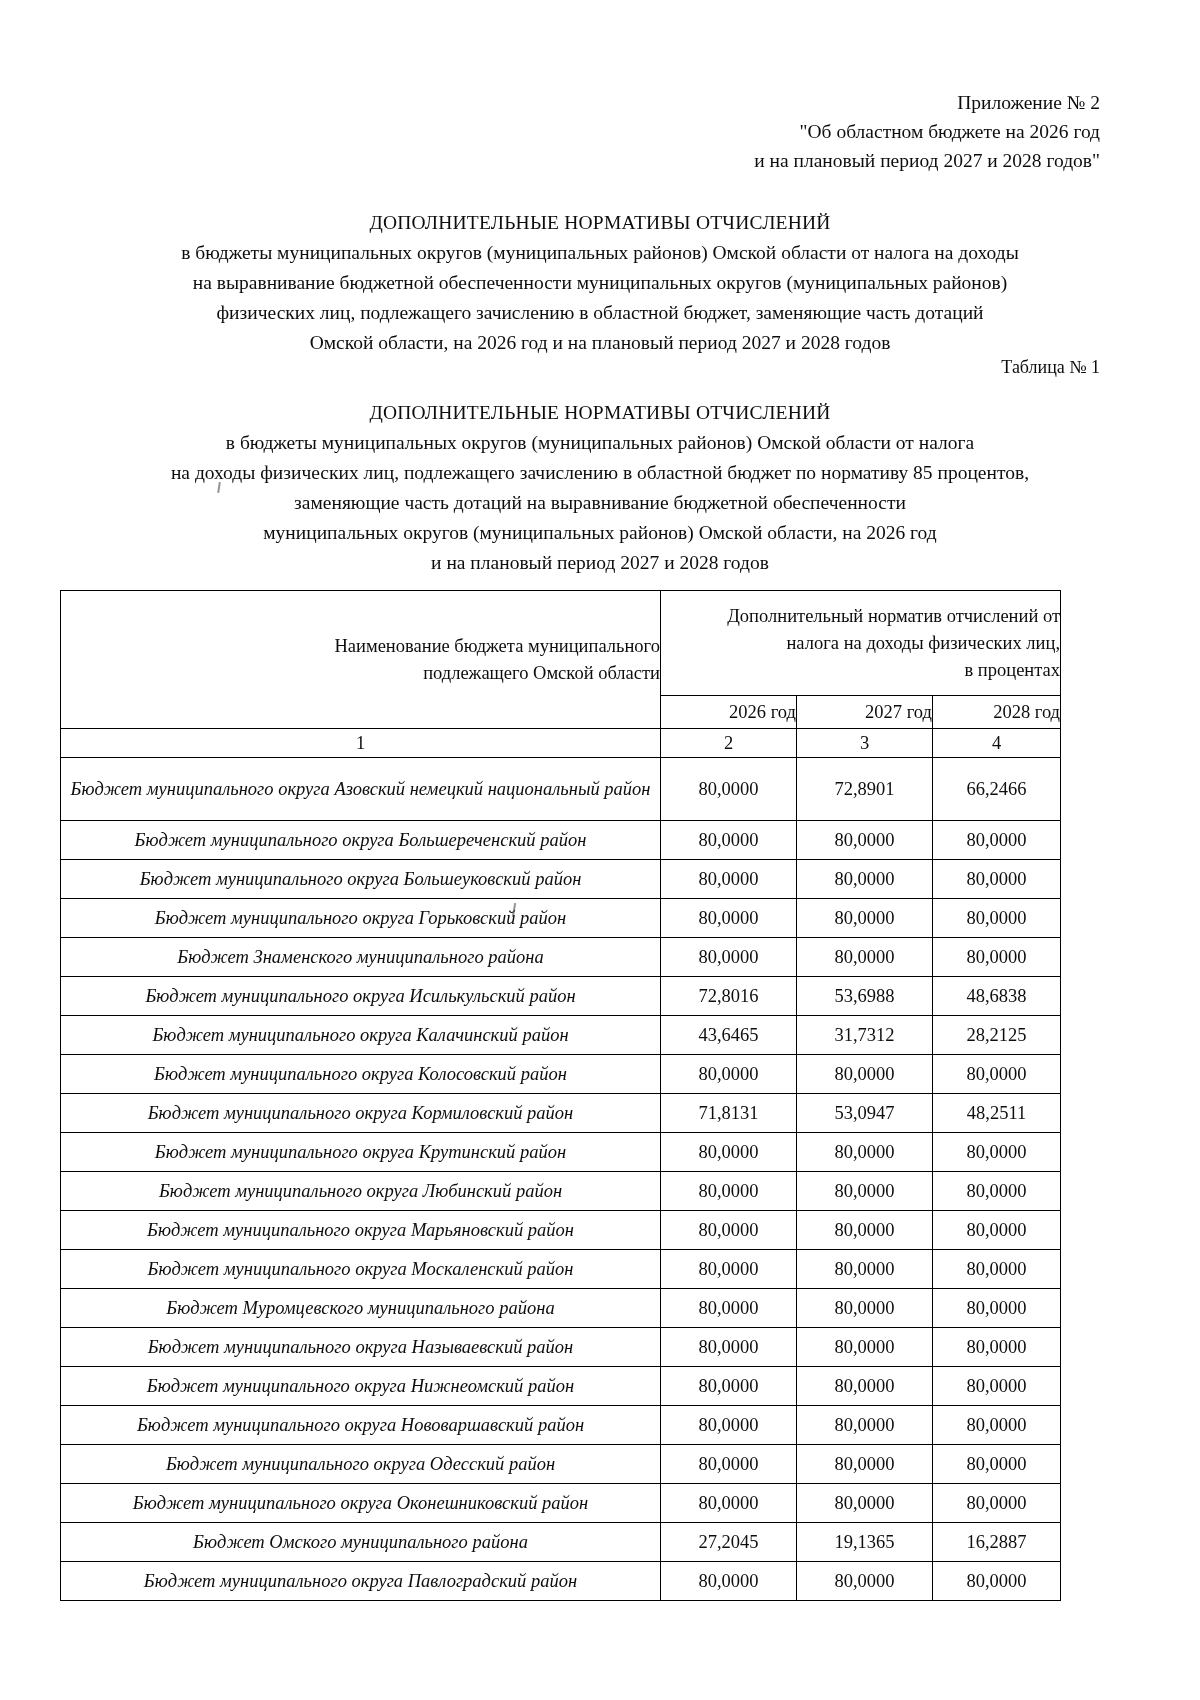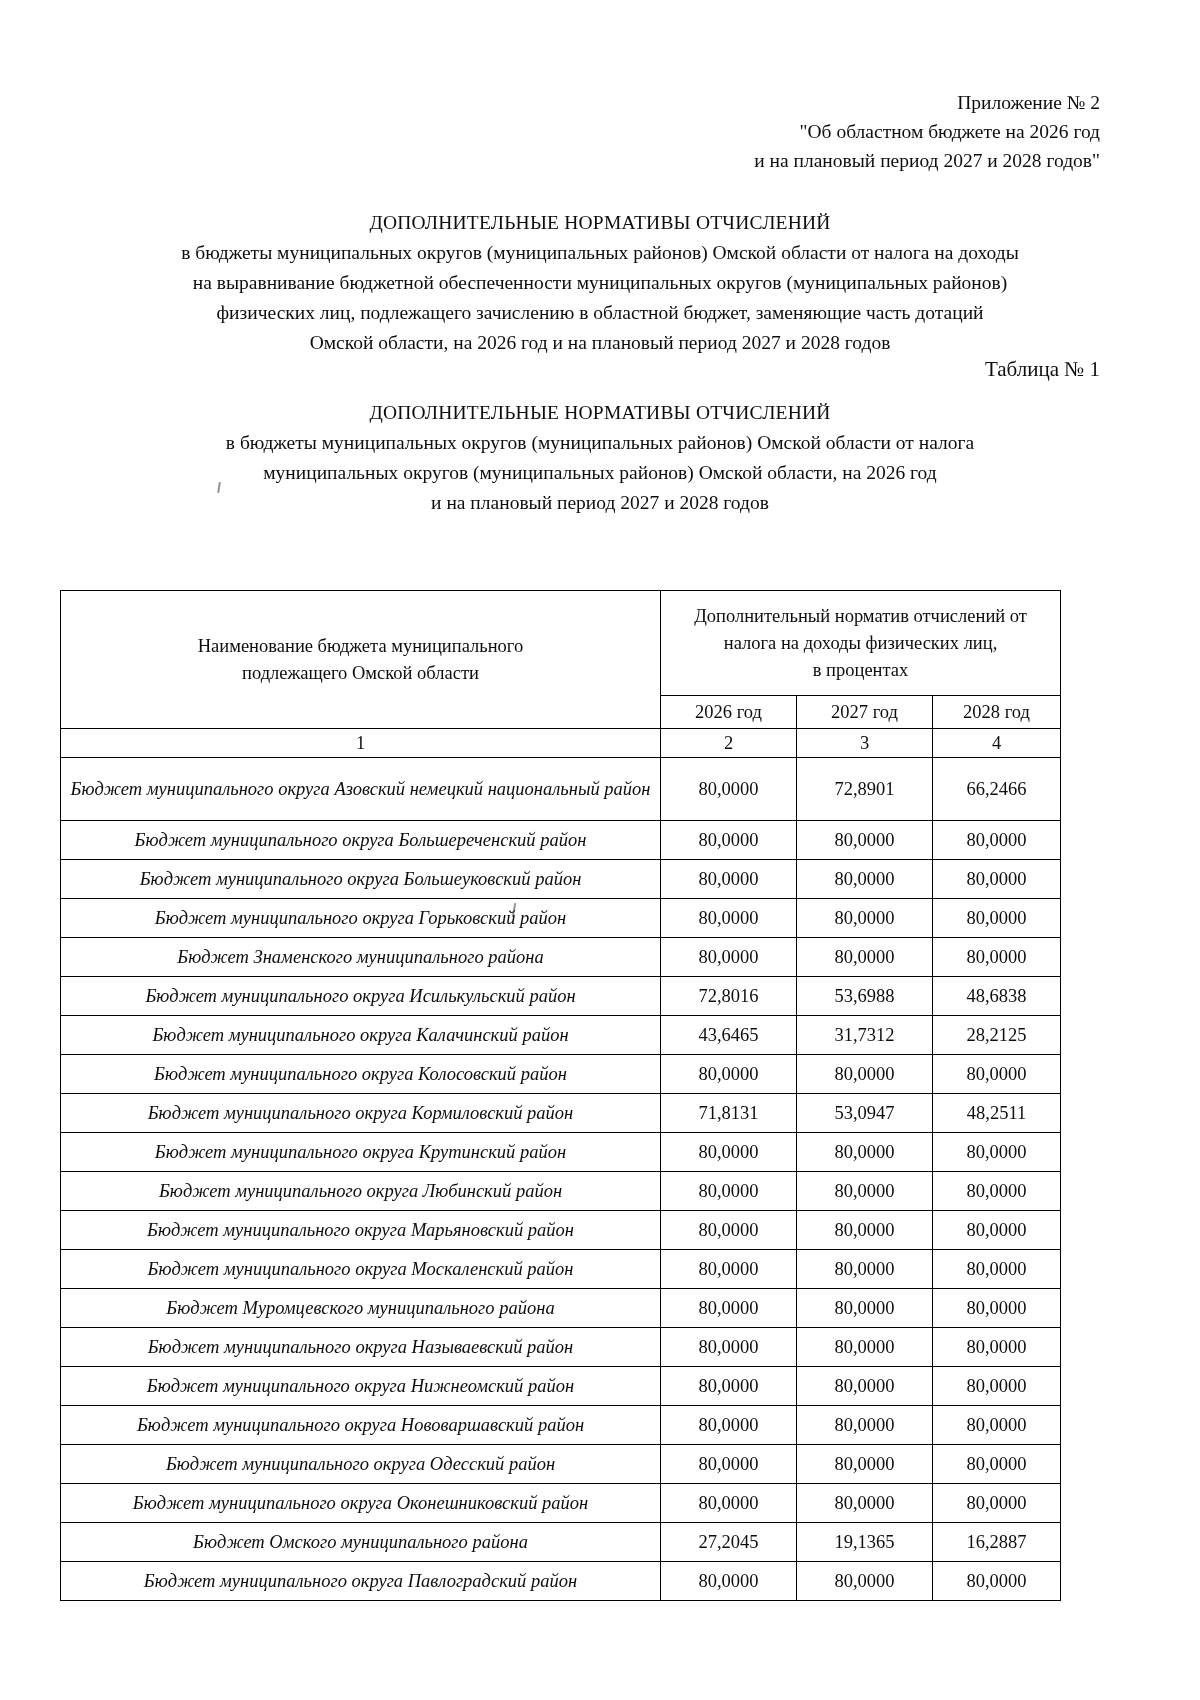--- a/index.html
+++ b/index.html
@@ -48,21 +48,21 @@
   .title-main {
     letter-spacing: 0.2px;
   }
   .title-sub { }
 
   
   .table-no {
     position: absolute;
     top: 357px;
     right: 100px;
-    font-size: 21px;
+    font-size: 18px;
     text-align: right;
   }
 
   
   .title-block-2 {
     position: absolute;
     top: 398px;
     left: 60px;
     width: 1080px;
     text-align: center;
@@ -91,21 +91,21 @@
     font-size: 18.5px;
   }
   table.norms th,
   table.norms td {
     border: 1.5px solid #000;
     padding: 0;
     font-weight: normal;
     vertical-align: middle;
   }
   table.norms th {
-    text-align: center;
+    text-align: right;
     line-height: 27px;
   }
   col.c-name  { width: 600px; }
   col.c-y1    { width: 136px; }
   col.c-y2    { width: 136px; }
   col.c-y3    { width: 128px; }
 
   .th-name {
     height: 104px;
     padding: 0 28px;
@@ -152,20 +152,22 @@
     <div class="title-sub">на выравнивание бюджетной обеспеченности муниципальных округов (муниципальных районов)</div>
     <div class="title-sub">физических лиц, подлежащего зачислению в областной бюджет, заменяющие часть дотаций</div>
     <div class="title-sub">Омской области, на 2026 год и на плановый период 2027 и 2028 годов</div>
   </div>
 
   <div class="table-no">Таблица № 1</div>
 
   <div class="title-block-2">
     <div class="title-main">ДОПОЛНИТЕЛЬНЫЕ НОРМАТИВЫ ОТЧИСЛЕНИЙ</div>
     <div class="title-sub">в бюджеты муниципальных округов (муниципальных районов) Омской области от налога</div>
+    <div class="title-sub">на доходы физических лиц, подлежащего зачислению в областной бюджет по нормативу 85 процентов,</div>
+    <div class="title-sub">заменяющие часть дотаций на выравнивание бюджетной обеспеченности</div>
     <div class="title-sub">муниципальных округов (муниципальных районов) Омской области, на 2026 год</div>
     <div class="title-sub">и на плановый период 2027 и 2028 годов</div>
   </div>
 
   <div class="artifact" style="left:218px; top:482px; width:2px; height:11px; transform:rotate(8deg);"></div>
   <div class="artifact" style="left:513px; top:903px; width:2px; height:14px; transform:rotate(10deg);"></div>
 
   <div class="tbl-wrap">
     <table class="norms">
       <colgroup>

